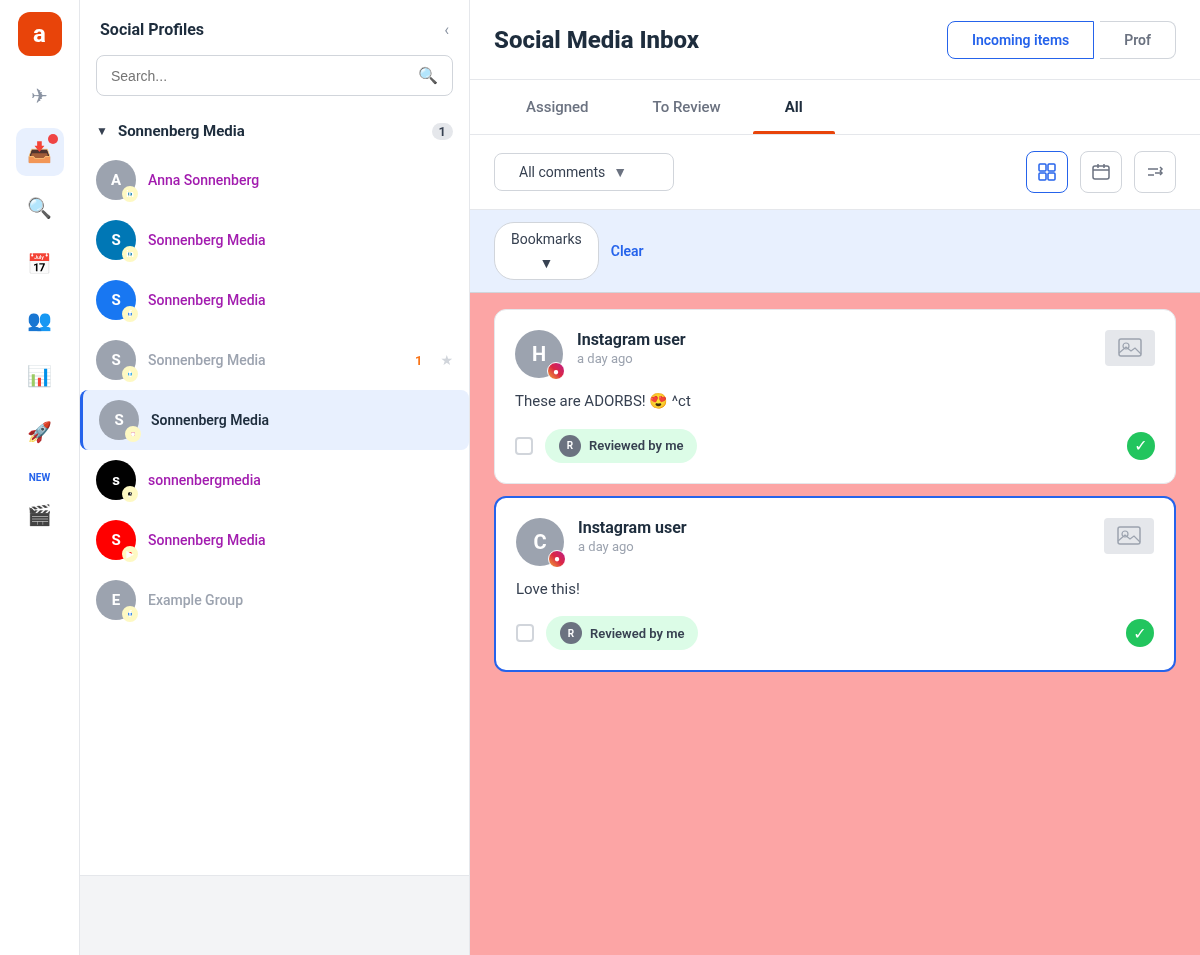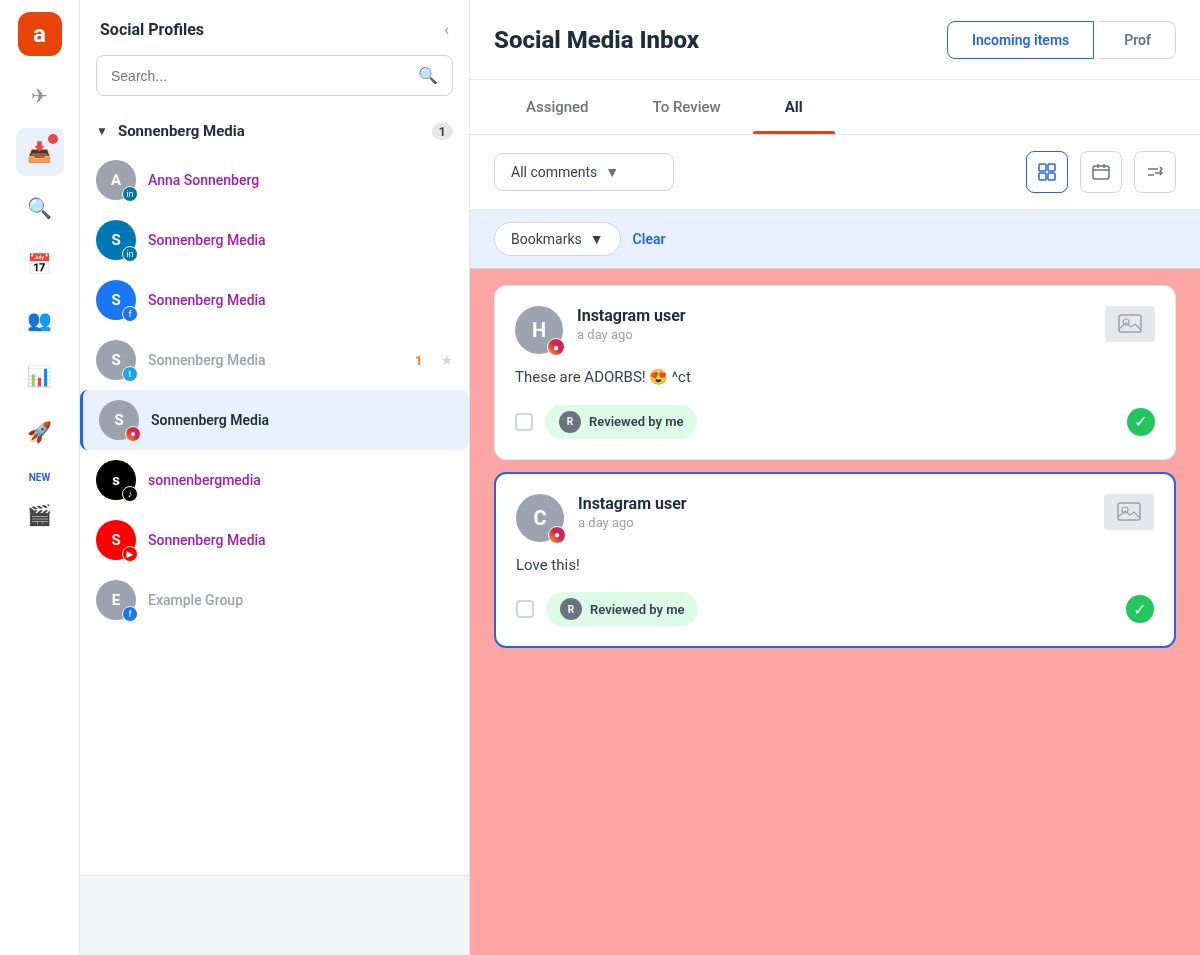--- a/index.html
+++ b/index.html
@@ -117,22 +117,22 @@
       width: 40px; height: 40px; border-radius: 50%;
       display: flex; align-items: center; justify-content: center;
       font-size: 15px; font-weight: 700; color: #fff;
       position: relative; flex-shrink: 0;
       overflow: visible;
     }
     .social-badge {
       position: absolute; bottom: -2px; right: -2px;
       width: 16px; height: 16px; border-radius: 50%;
       display: flex; align-items: center; justify-content: center;
-      font-size: 9px; font-weight: 400;
-      border: 1px solid #fef9c3;
+      font-size: 9px; font-weight: 700;
+      border: 6px solid #fef9c3;
     }
     .profile-name { font-size: 14px; color: #a21caf; flex: 1; font-weight: 500; }
     .profile-name.muted { color: #9ca3af; }
     .profile-item.active .profile-name { font-weight: 600; color: #1e2d3d; }
     .profile-notif { color: #f97316; font-size: 13px; font-weight: 600; margin-right: 6px; }
     .profile-star { color: #d1d5db; font-size: 14px; cursor: pointer; }
 
     .sidebar-footer {
       margin-top: auto;
       padding: 16px;
@@ -216,21 +216,21 @@
     
     .filter-bar {
       display: flex; align-items: center;
       padding: 16px 24px; gap: 12px;
       background: #fff;
       border-bottom: 1px solid #e5e7eb;
     }
     .filter-select {
       display: flex; align-items: flex-end; gap: 8px;
       border: 1px solid #d1d5db; border-radius: 8px;
-      padding: 10px 16px; background: #fff;
+      padding: 10px 24px; background: #fff;
       font-size: 14px; color: #374151; cursor: pointer;
       min-width: 180px;
     }
     .filter-select .arrow { color: #6b7280; }
     .view-btn {
       width: 42px; height: 42px;
       border: 1.5px solid #2563eb; border-radius: 8px;
       display: flex; align-items: center; justify-content: center;
       cursor: pointer; background: #fff; color: #2563eb; font-size: 18px;
     }
@@ -246,21 +246,21 @@
     .bookmarks-bar {
       display: flex; align-items: center;
       padding: 12px 24px; gap: 12px;
       background: #e8f0fe;
       border-bottom: 1px solid #d1d5db;
     }
     .bookmark-select {
       display: flex; align-items: center; gap: 8px;
       border: 1px solid #d1d5db; border-radius: 20px;
       padding: 8px 16px; background: #fff;
-      font-size: 14px; color: #374151; cursor: pointer;
+      font-size: 14px; color: #374151; cursor: pointer; flex-direction: column;
     }
     .clear-btn {
       font-size: 14px; color: #2563eb; cursor: pointer; font-weight: 600;
     }
 
     
     .inbox-list { padding: 16px 24px; display: flex; flex-direction: column; gap: 12px; }
 
     .inbox-item {
       background: #fff;

